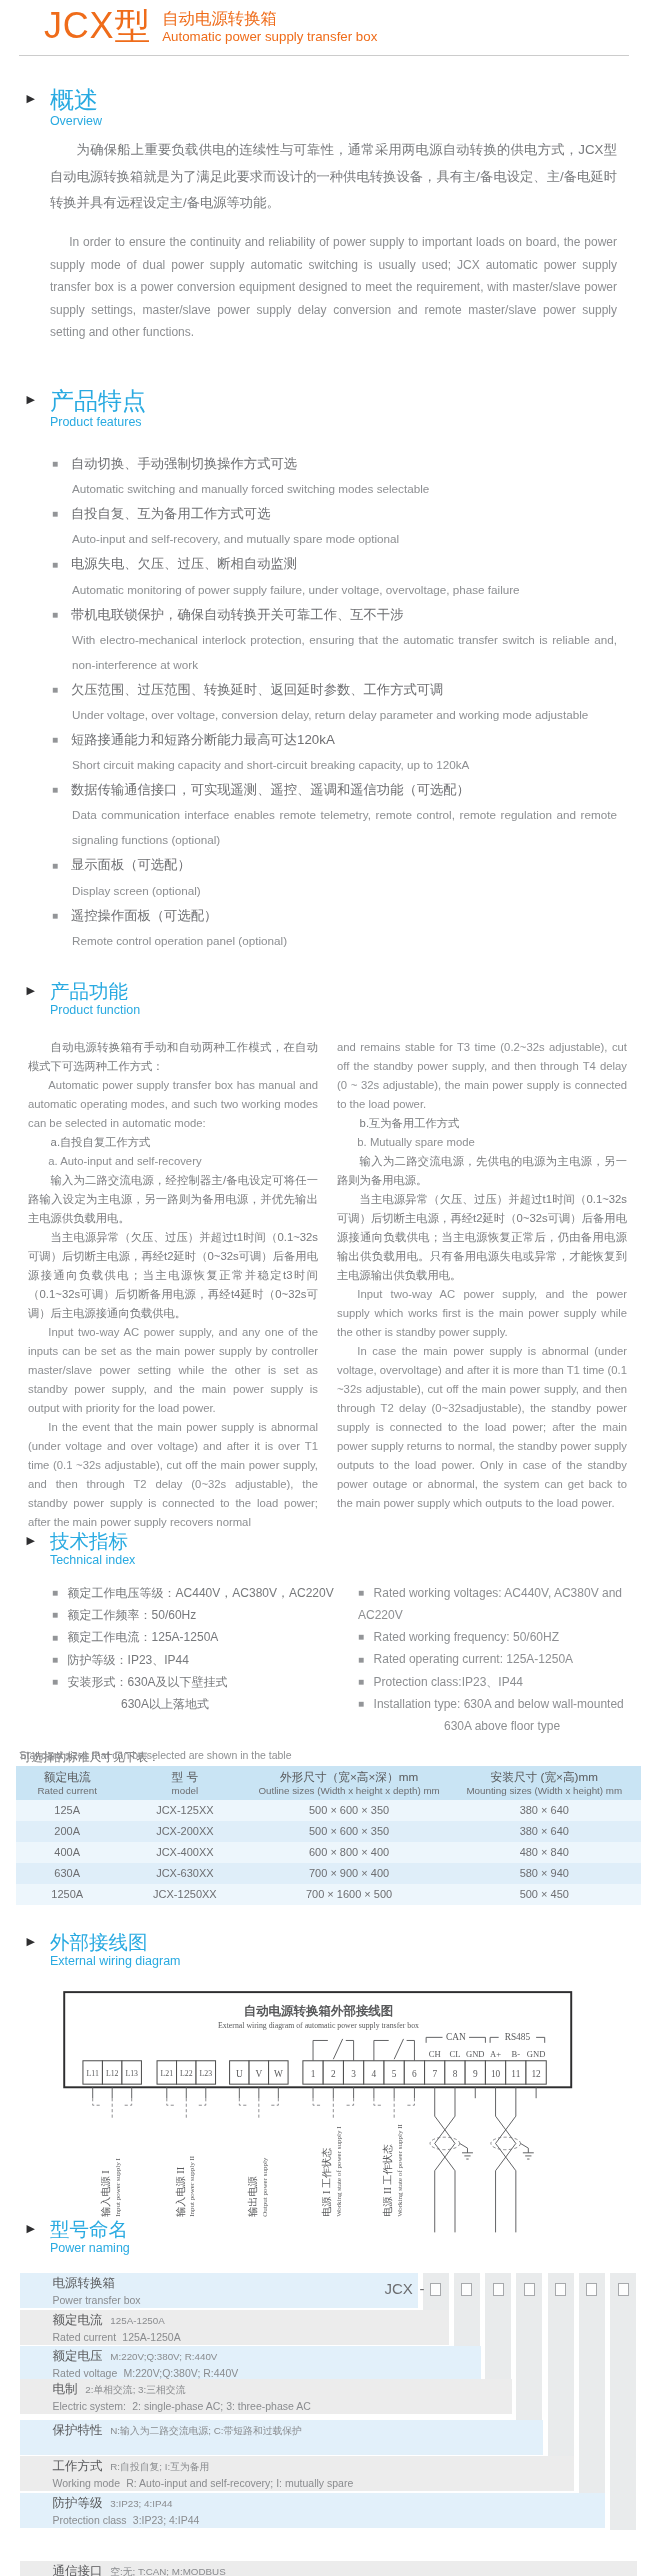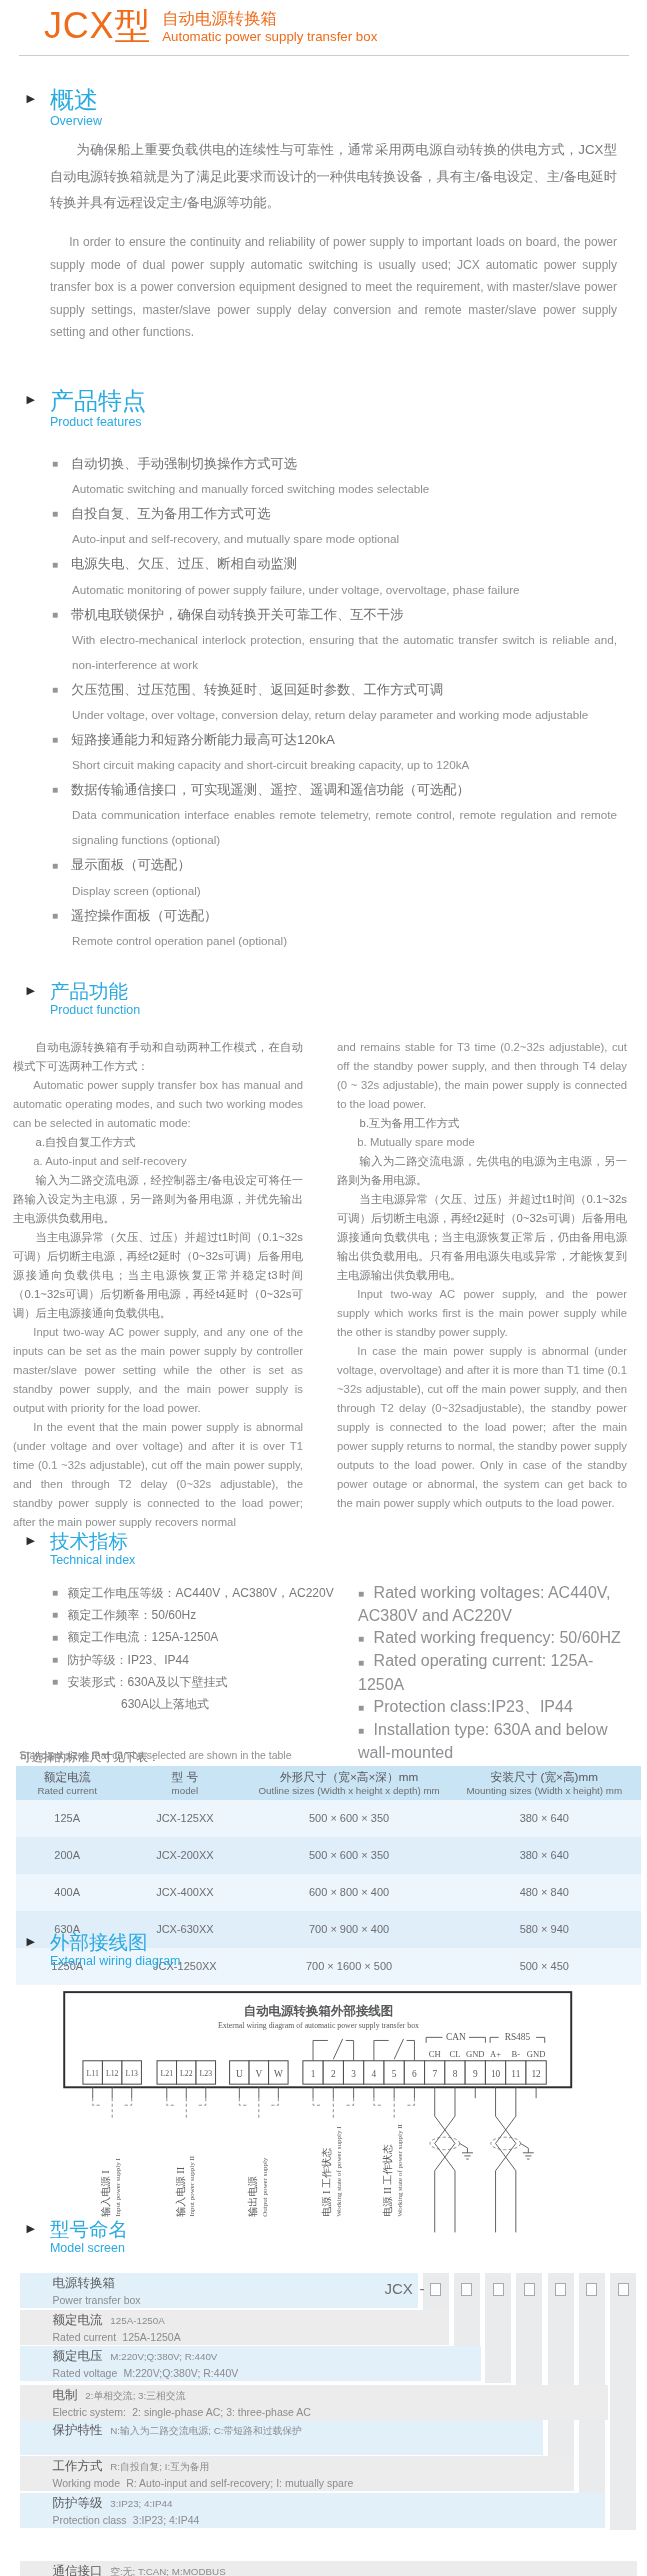--- a/index.html
+++ b/index.html
@@ -32,40 +32,40 @@
   .sq{display:inline-block;width:19px;color:#939598;font-size:10px;vertical-align:0.8px;}
   .sq::before{content:"■";}
   .feat-en{font-size:11.7px;line-height:25px;color:#8d8f92;padding-left:20px;text-align:justify;}
 
   
   .func-col{position:absolute;top:1038px;width:290px;font-size:11.3px;line-height:19px;text-align:justify;}
   .func-col p{margin:0;}
   .func-col .cn{color:#77797c;text-indent:2em;}
   .func-col .en{color:#8d8f92;text-indent:1.8em;}
   .func-col .en.noindent{text-indent:0;}
-  .fc-left{left:13px;}
+  .fc-left{left:28px;}
   .fc-right{left:337px;}
 
   
   .tech-col{position:absolute;top:1582px;}
   .tc-left{left:52px;width:304px;font-size:12px;color:#77797c;}
-  .tc-right{left:358px;width:272px;font-size:16px;color:#8d8f92;}
+  .tc-right{left:358px;width:272px;font-size:12px;color:#8d8f92;}
   .ti{line-height:22px;}
   .ti .sq{width:15.6px;}
   .ti.cont{padding-left:69px;}
   .tc-right .ti.cont{padding-left:86px;}
 
   
   .note-cn{position:absolute;left:19.5px;top:1730px;font-size:11.7px;color:#6d6e71;margin-top:20px;}
   .note-en{position:absolute;left:19.5px;top:1749px;font-size:10.5px;color:#8d8f92;}
   table.sizes{position:absolute;left:15.6px;top:1766px;border-collapse:separate;border-spacing:0.8px;}
   table.sizes th{background:#c9e4f4;font-weight:normal;padding:3.9px 1.6px;}
   table.sizes th .h-cn{font-size:11.7px;color:#58595b;}
   table.sizes th .h-en{font-size:9.8px;color:#6d6e71;}
-  table.sizes td{text-align:center;font-size:11px;color:#6d6e71;height:37px;padding:0 1.6px;}
+  table.sizes td{text-align:center;font-size:11px;color:#6d6e71;height:21px;padding:0 1.6px;}
   table.sizes tr.odd td{background:#edf6fc;}
   table.sizes tr.even td{background:#dfeef9;}
   .w1{width:100px;} .w2{width:129px;} .w3{width:193px;} .w4{width:191px;}
 
   
   .wsvg{position:absolute;left:61px;top:1989px;}
   .wsvg text{font-family:"Liberation Serif",serif;fill:#58595b;}
   .wsvg .ln{stroke:#58595b;stroke-width:1.2;fill:none;}
   .wsvg .dash{stroke:#6d6e71;stroke-width:1;fill:none;stroke-dasharray:4 3;}
   .wsvg .box{stroke:#4d4d4d;stroke-width:1.3;fill:#ffffff;}
@@ -365,21 +365,21 @@
       <polyline class="ln" points="557,126 557,163 583,198 557,233 557,312"></polyline>
       <polyline class="ln" points="583,126 583,163 557,198 583,233 583,312"></polyline>
       <ellipse class="dash" cx="570" cy="198" rx="19" ry="8"></ellipse>
       <path class="ln" d="M589,198 L599,204 V210 M592,210 H606 M595,214 H603 M597.5,218 H600.5"></path>
     </g>
   </svg>
 
   <div class="sec-head" style="top:2218px;">
     <span class="arrow-icon" style="top:3.9px;">▶</span>
     <div class="sh-cn small">型号命名</div>
-    <div class="sh-en">Model screen</div>
+    <div class="sh-en">Power naming</div>
   </div>
 
   <div class="ladder">
     <div class="strip" style="left:403px;height:37px;"></div>
     <div class="strip" style="left:434px;height:73px;"></div>
     <div class="strip" style="left:465px;height:110px;"></div>
     <div class="strip" style="left:496px;height:147px;"></div>
     <div class="strip" style="left:528px;height:183px;"></div>
     <div class="strip" style="left:559px;height:220px;"></div>
     <div class="strip" style="left:590px;height:257px;"></div>
@@ -395,21 +395,21 @@
         <div class="nr-cn"><span>额定电流</span><span class="val">125A-1250A</span></div>
         <div class="nr-en"><span>Rated current</span><span class="val">125A-1250A</span></div>
       </div>
     </div>
     <div class="nrow blue" style="top:73px;width:461px;">
       <div class="inner">
         <div class="nr-cn"><span>额定电压</span><span class="val">M:220V;Q:380V; R:440V</span></div>
         <div class="nr-en"><span>Rated voltage</span><span class="val">M:220V;Q:380V; R:440V</span></div>
       </div>
     </div>
-    <div class="nrow gray" style="top:112px;width:588px;">
+    <div class="nrow gray" style="top:106px;width:492px;">
       <div class="inner">
         <div class="nr-cn"><span>电制</span><span class="val">2:单相交流; 3:三相交流</span></div>
         <div class="nr-en"><span>Electric system:</span><span class="val">2: single-phase AC; 3: three-phase AC</span></div>
       </div>
     </div>
     <div class="nrow blue" style="top:147px;width:523px;">
       <div class="inner">
         <div class="nr-cn"><span>保护特性</span><span class="val">N:输入为二路交流电源; C:带短路和过载保护</span></div>
       </div>
     </div>

